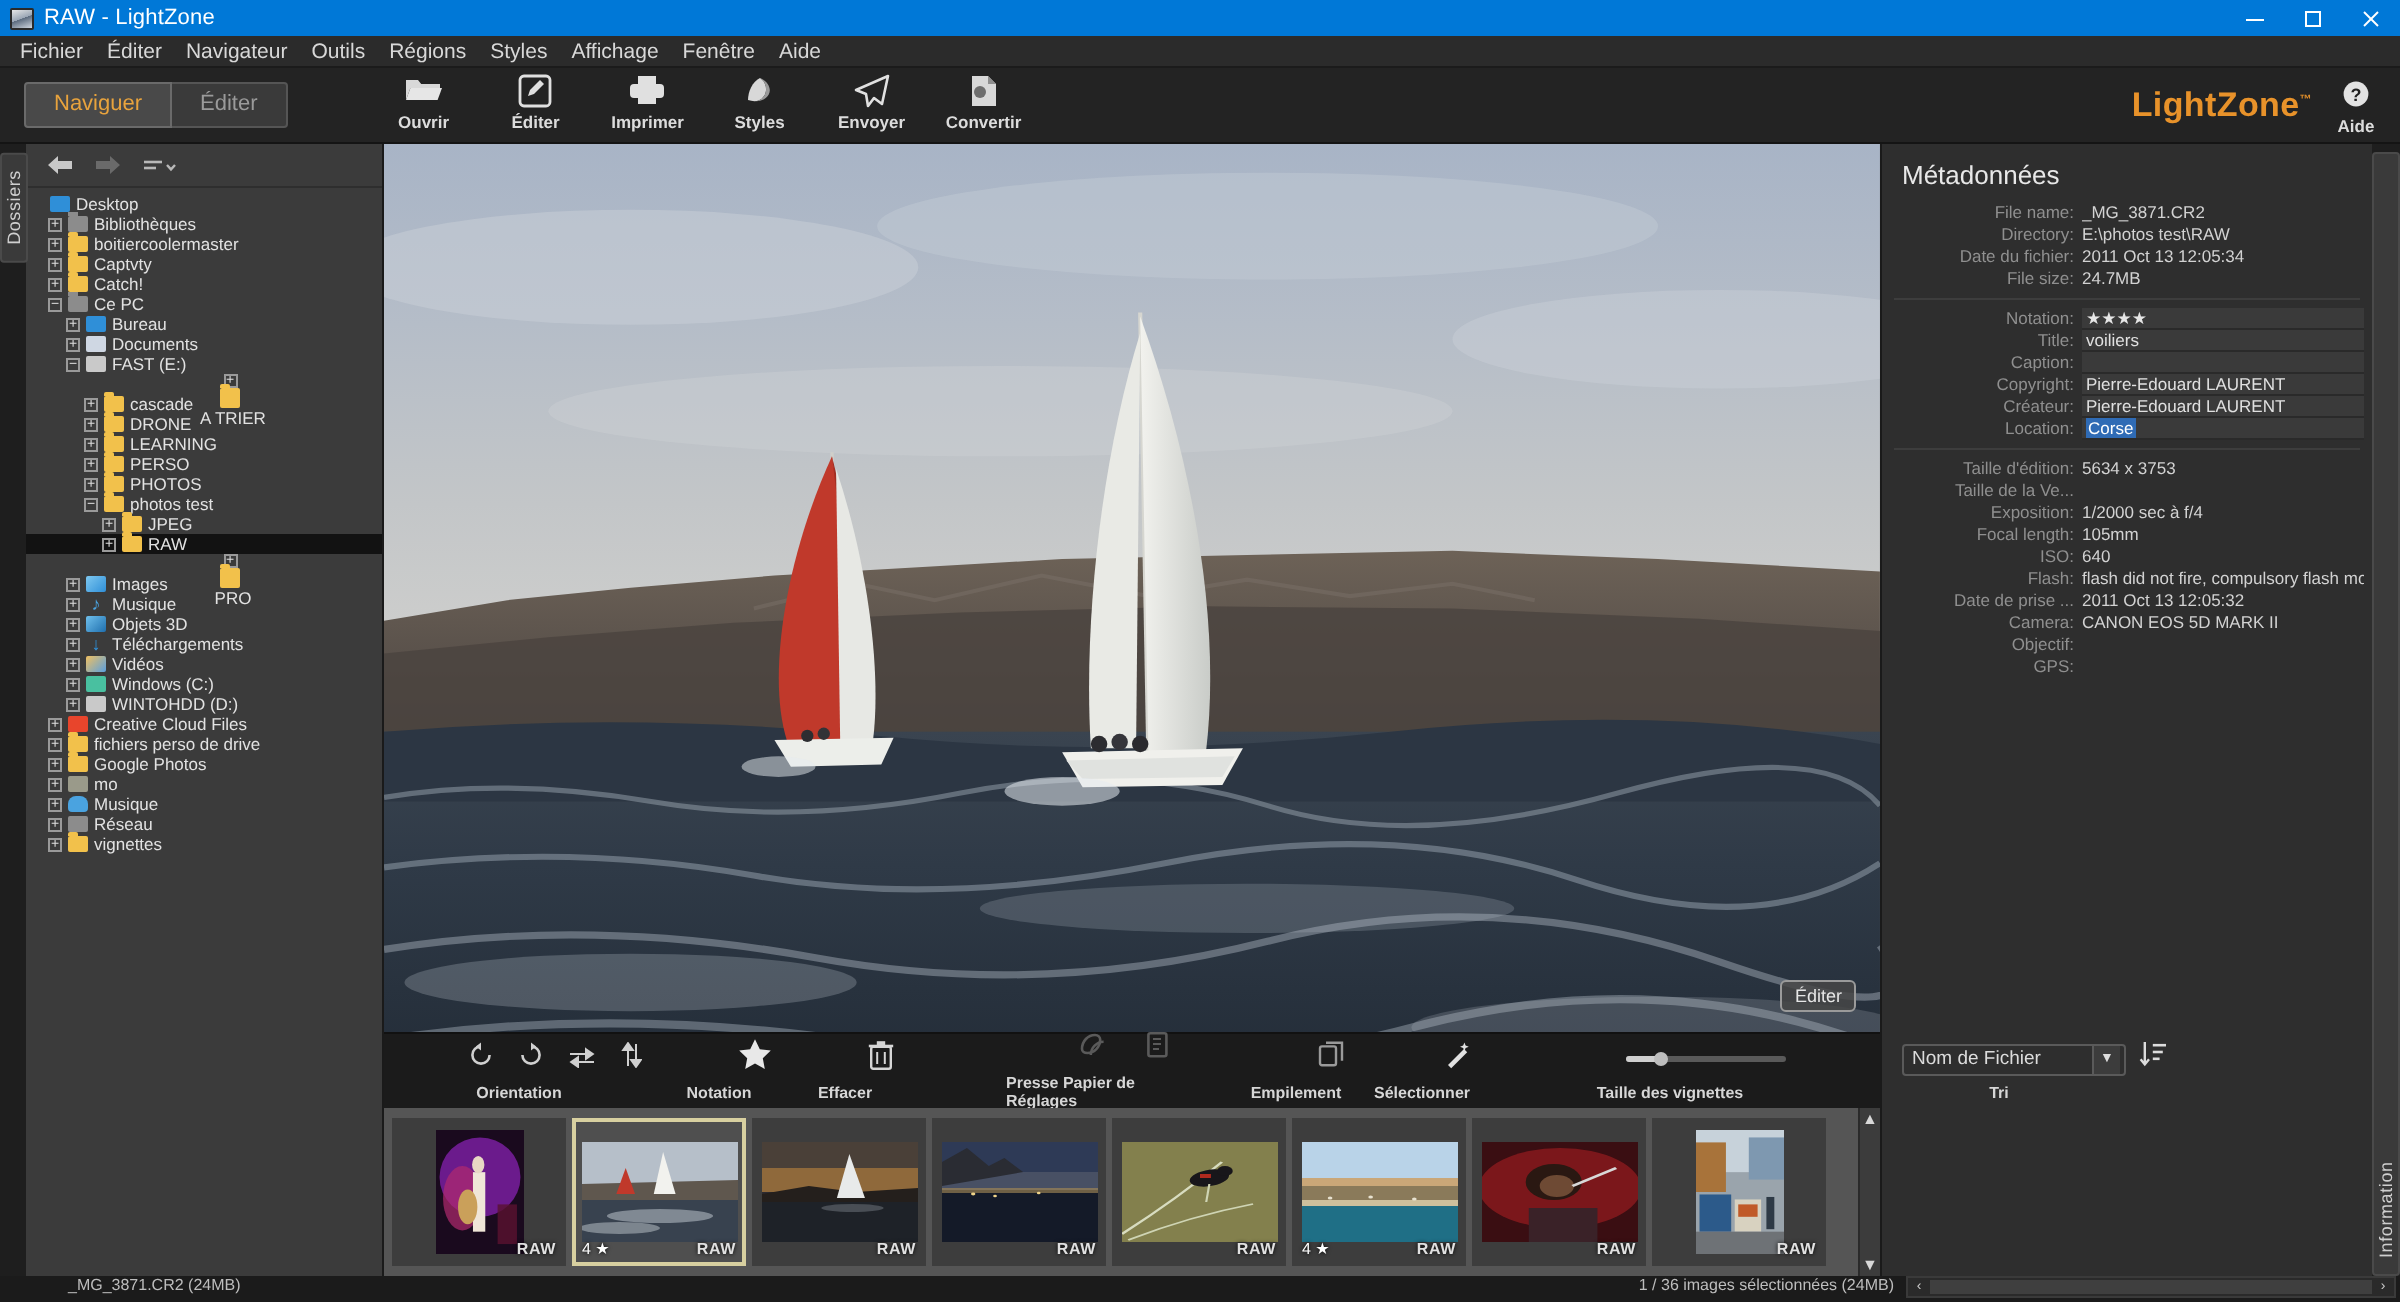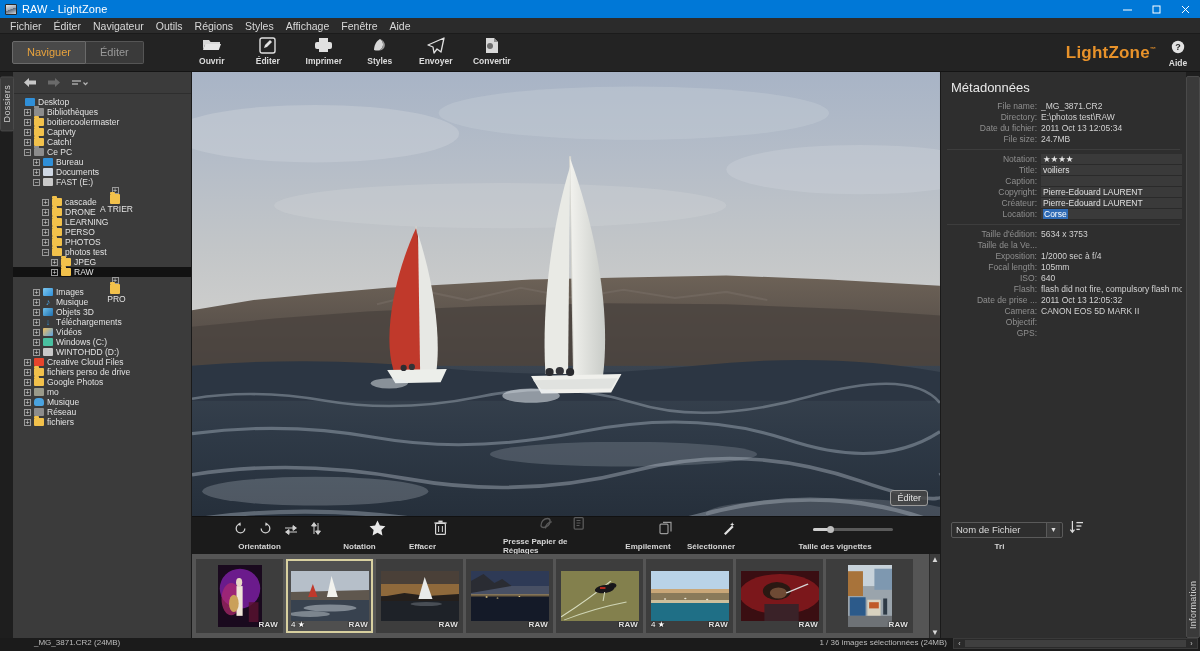--- a/index.html
+++ b/index.html
@@ -518,21 +518,21 @@
             <span>Musique</span>
           </div>
           <div class="trow" style="padding-left: 11px;">
             <span class="texp">+</span>
             <span class="ticon net"></span>
             <span>Réseau</span>
           </div>
           <div class="trow" style="padding-left: 11px;">
             <span class="texp">+</span>
             <span class="ticon folder"></span>
-            <span>fichiers</span>
+            <span>vignettes</span>
           </div>
         </div>
     </div>
 
     <div class="center">
       <div class="viewer">
         <svg class="photo" viewBox="0 0 728 472" preserveAspectRatio="none">
           <defs>
             <linearGradient id="sky" x1="0" y1="0" x2="0" y2="1">
               <stop offset="0%" stop-color="#a8b4c6"></stop>

